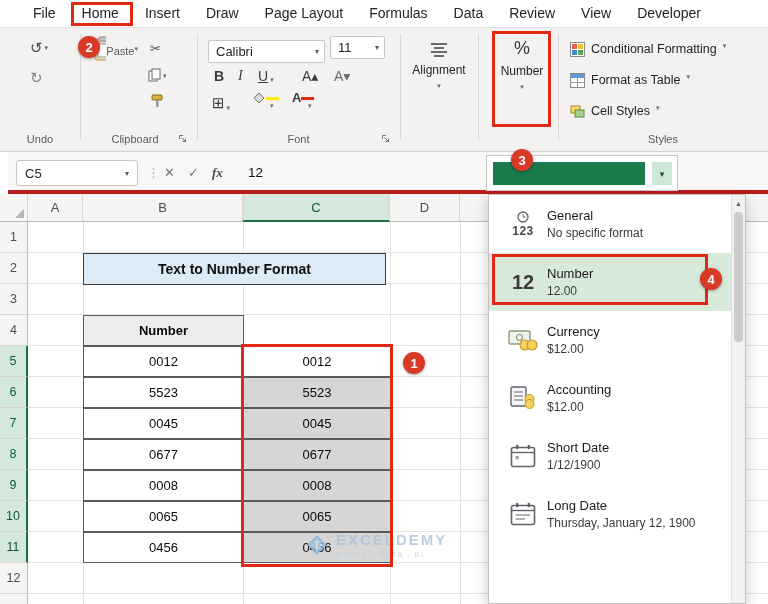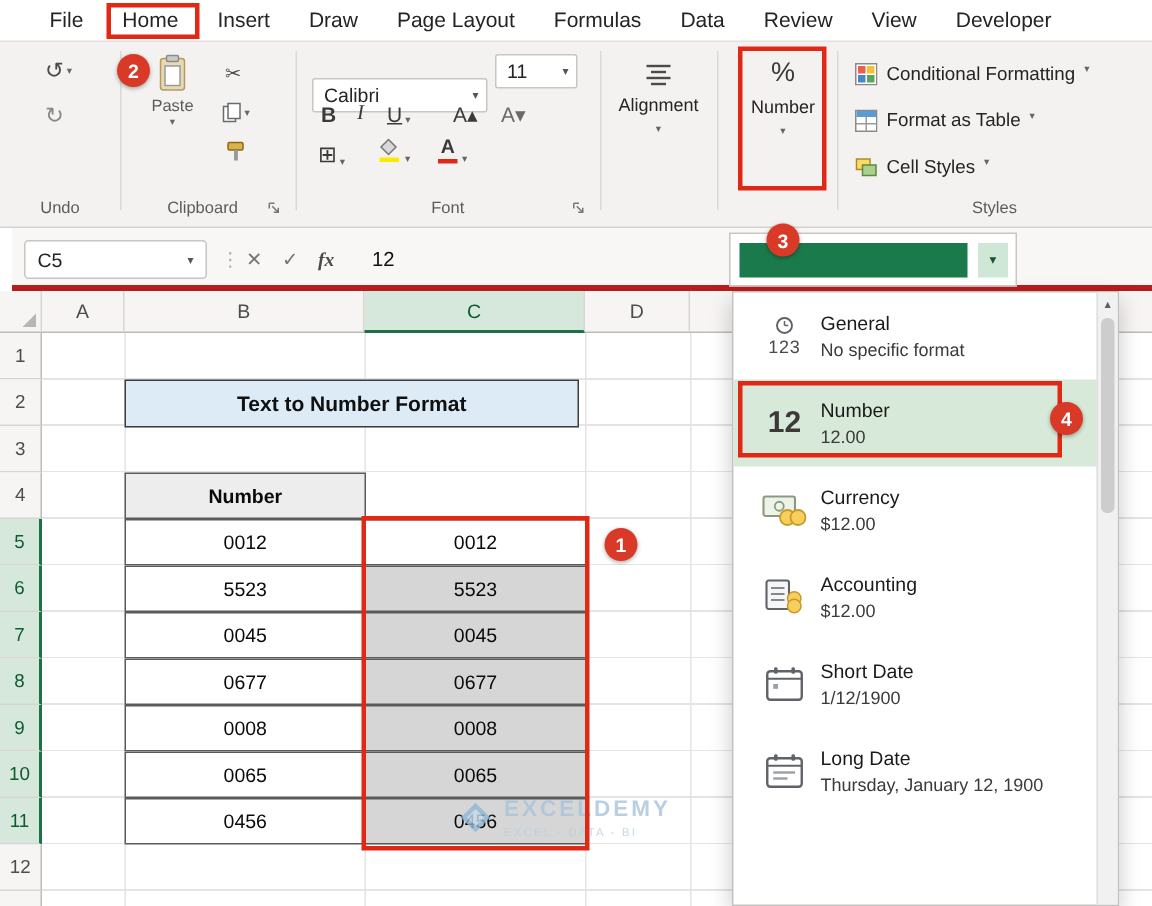--- a/index.html
+++ b/index.html
@@ -14,21 +14,21 @@
 
 .ribbon{position:absolute;left:0;top:28px;width:768px;height:124px;background:#f4f2f1;border-bottom:1px solid #d4d2d0}
 .vdiv{position:absolute;top:6px;width:1px;height:106px;background:#dbd9d7}
 .grp-label{position:absolute;top:105px;font-size:11px;color:#5c5b5a;text-align:center}
 .icon-btn{position:absolute;color:#4a4a4a;font-size:15px;line-height:1;display:flex;align-items:center;gap:2px}
 .mini-chev{font-size:7px;color:#666;text-decoration:none}
 .combo{position:absolute;height:23px;background:#fff;border:1px solid #c8c6c4;border-radius:2px;display:flex;align-items:center;padding:0 5px 0 7px;font-size:13px;color:#252423}
 .combo-chev{margin-left:auto;font-size:8px;color:#555}
 .fmt-btn{position:absolute;display:flex;align-items:flex-end;gap:2px;font-size:14px;color:#3b3a39}
 .colorbar{display:block;width:13px;height:3px;margin-top:1px}
-.stack{display:flex;flex-direction:column;align-items:center}
+.stack{display:flex;flex-direction:row;align-items:center}
 .collapsed-grp{position:absolute;display:flex;flex-direction:column;align-items:center;gap:5px}
 .cg-label{font-size:12px;color:#252423}
 .styles-row{position:absolute;display:flex;align-items:flex-start;gap:6px;font-size:12.5px;color:#252423}
 
 .fbar{position:absolute;left:8px;top:152px;width:768px;height:42px;background:#f8f7f6;border-bottom:4px solid #b91c1c}
 .namebox{position:absolute;left:8px;top:8px;width:122px;height:26px;background:#fff;border:1px solid #c8c6c4;border-radius:3px;display:flex;align-items:center;padding:0 8px;font-size:13px}
 .fbtn{position:absolute;top:13px;font-size:13px;color:#767574}
 
 .colhead-row{position:absolute;left:0;top:194px;width:768px;height:28px;background:#f6f5f4;border-bottom:1px solid #bdbbb9}
 .colhead{position:absolute;top:0;height:27px;display:flex;align-items:center;justify-content:center;font-size:13px;color:#4e4d4c;border-right:1px solid #d8d6d4}
@@ -46,21 +46,21 @@
 .cell.out.active{background:#fff}
 .title-cell{position:absolute;left:83px;top:253px;width:303px;height:32px;background:#ddebf7;border:1px solid #3c3c3c;display:flex;align-items:center;justify-content:center;font-weight:bold;font-size:14px;color:#101010;z-index:2}
 
 .dropdown{position:absolute;left:488px;top:194px;width:258px;height:410px;background:#fff;border:1px solid #c5c3c1;box-shadow:0 6px 14px rgba(0,0,0,.22);z-index:20}
 .fmt-item{position:absolute;left:0;width:243px;height:58px;display:flex;align-items:center;padding-left:10px}
 .fmt-item.hl{background:var(--hl)}
 .fmt-icon{width:48px;display:flex;align-items:center;justify-content:center;flex:none}
 .fmt-label{font-weight:normal;font-size:13px;color:#1b1a19}
 .fmt-sample{font-size:12px;color:#3b3a39;margin-top:3px}
 .gen-icon{display:flex;flex-direction:column;align-items:center;gap:1px}
-.gen-123{font-size:12px;font-weight:normal;color:#4a4a4a;letter-spacing:.5px}
+.gen-123{font-size:12px;font-weight:bold;color:#4a4a4a;letter-spacing:.5px}
 .num12{font-size:20px;font-weight:bold;color:#3b3a39}
 .scrollbar{position:absolute;right:0;top:0;width:14px;height:100%;background:#f1f1f1;border-left:1px solid #dedede}
 .scroll-up{position:absolute;top:0;left:0;width:13px;height:16px;display:flex;align-items:center;justify-content:center;font-size:7px;color:#606060}
 .scroll-thumb{position:absolute;top:17px;left:2px;width:9px;height:130px;background:#cdcdcd;border-radius:4px}
 
 .numfmt-combo{position:absolute;left:486px;top:155px;width:192px;height:36px;background:#fff;border:1px solid #c8c6c4;z-index:21}
 .combo-selection{position:absolute;left:6px;top:6px;width:152px;height:23px;background:#1b7a4c}
 .combo-arrow{position:absolute;right:5px;top:6px;width:20px;height:23px;background:#cfe7d7;display:flex;align-items:center;justify-content:center;font-size:9px;color:#14532d}
 
 .redbox{position:absolute;border:3px solid var(--red);z-index:25;pointer-events:none}
@@ -124,21 +124,21 @@
         <rect x="2" y="1" width="10" height="5" rx="1" fill="#d8b24a" stroke="#8a6914"></rect>
         <rect x="6" y="6" width="2.6" height="7" fill="#9a9a9a"></rect>
       </svg>
     </div>
     <div class="grp-label" style="left:82px;width:106px">Clipboard</div>
     <svg class="abs" style="left:178px;top:106px" width="9" height="9">
       <path d="M1.5 1.5 H5 M1.5 1.5 V5 M3.5 3.5 L7.5 7.5 M7.5 4.5 V7.5 H4.5" stroke="#777" fill="none"></path>
     </svg>
     <div class="vdiv" style="left:197px"></div>
 
-    <div class="combo" style="left:208px;top:24px;width:117px">
+    <div class="combo" style="left:208px;top:12px;width:117px">
       <span>Calibri</span>
       <span class="combo-chev">▾</span>
     </div>
     <div class="combo" style="left:330px;top:8px;width:55px">
       <span>11</span>
       <span class="combo-chev">▾</span>
     </div>
     <div class="fmt-btn" style="left:214px;top:40px;font-weight:bold">
         <span>B</span>
       </div>

